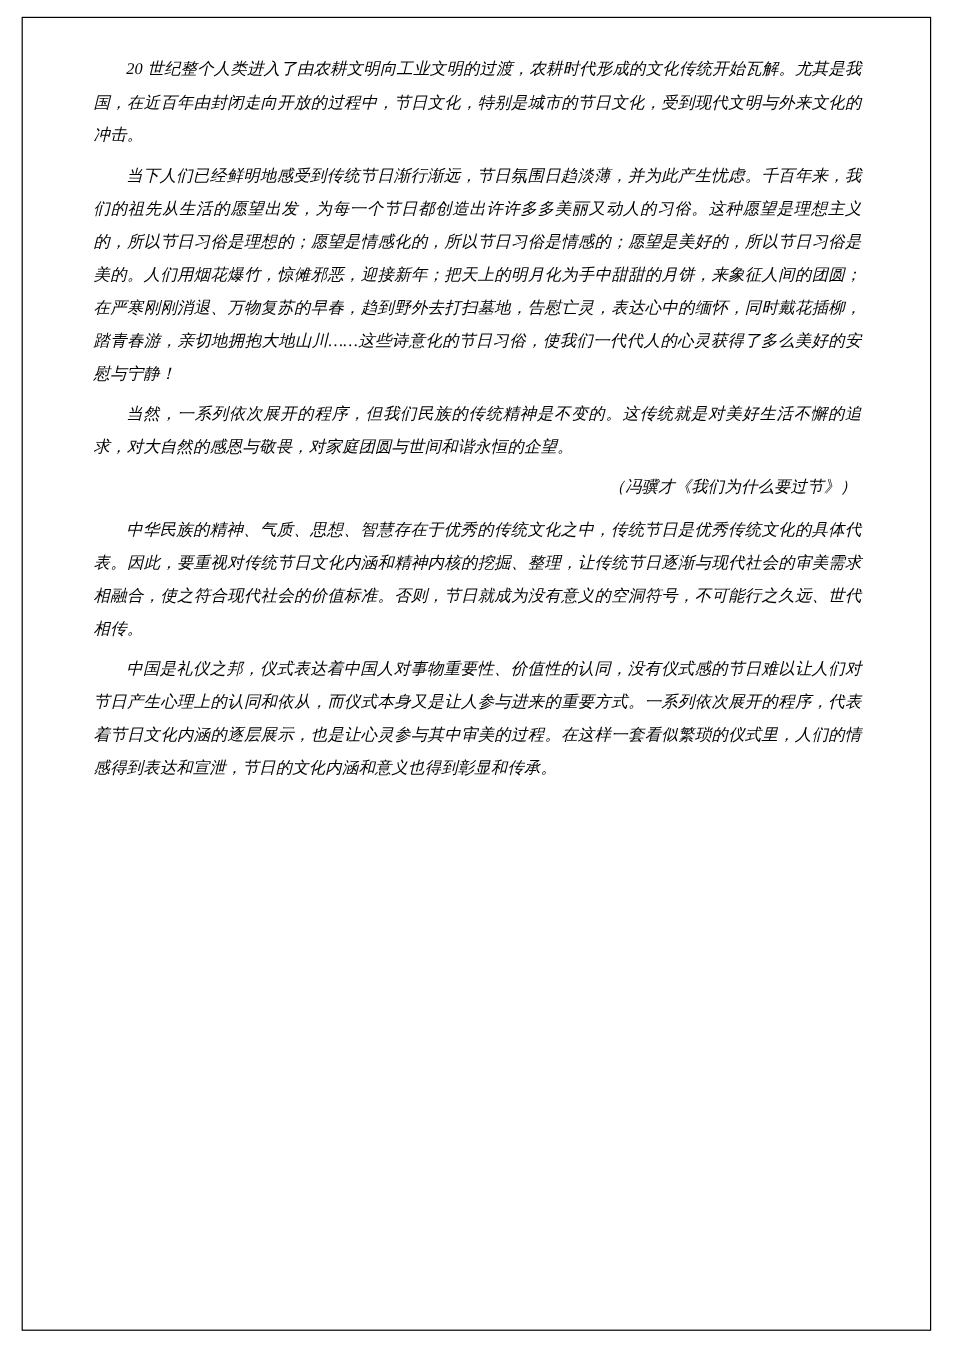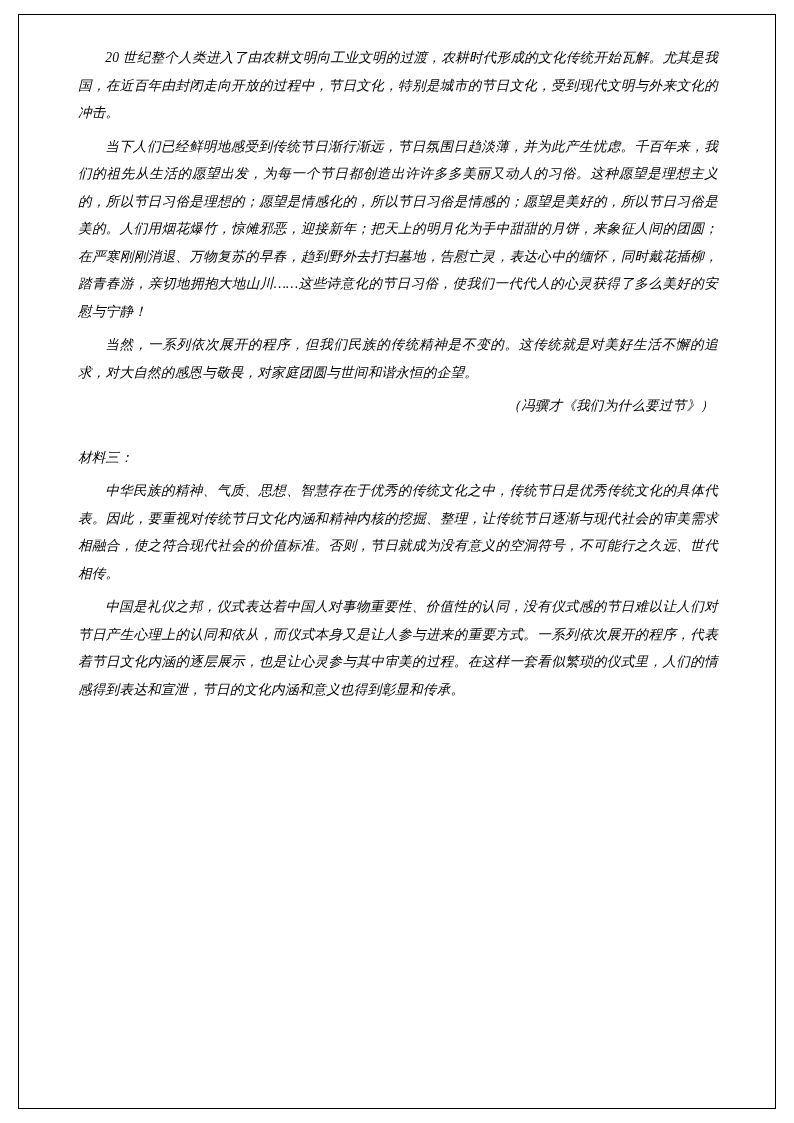--- a/index.html
+++ b/index.html
@@ -51,34 +51,33 @@
   }
   p.indent {
     text-indent: 2em;
   }
   p.noindent {
     text-indent: 0;
   }
   p.source {
     text-align: right;
     margin-top: 2px;
-    margin-bottom: 24px;
+    margin-bottom: 8px;
     padding-right: 4px;
   }
   .label {
     font-style: italic;
   }
 </style>
 </head>
 <body>
 
 <div class="page">
   <div class="page-border"></div>
   <div class="content">
     <p class="indent">20 世纪整个人类进入了由农耕文明向工业文明的过渡，农耕时代形成的文化传统开始瓦解。尤其是我国，在近百年由封闭走向开放的过程中，节日文化，特别是城市的节日文化，受到现代文明与外来文化的冲击。</p>
     <p class="indent">当下人们已经鲜明地感受到传统节日渐行渐远，节日氛围日趋淡薄，并为此产生忧虑。千百年来，我们的祖先从生活的愿望出发，为每一个节日都创造出许许多多美丽又动人的习俗。这种愿望是理想主义的，所以节日习俗是理想的；愿望是情感化的，所以节日习俗是情感的；愿望是美好的，所以节日习俗是美的。人们用烟花爆竹，惊傩邪恶，迎接新年；把天上的明月化为手中甜甜的月饼，来象征人间的团圆；在严寒刚刚消退、万物复苏的早春，趋到野外去打扫墓地，告慰亡灵，表达心中的缅怀，同时戴花插柳，踏青春游，亲切地拥抱大地山川……这些诗意化的节日习俗，使我们一代代人的心灵获得了多么美好的安慰与宁静！</p>
     <p class="indent">当然，一系列依次展开的程序，但我们民族的传统精神是不变的。这传统就是对美好生活不懈的追求，对大自然的感恩与敬畏，对家庭团圆与世间和谐永恒的企望。</p>
     <p class="source">（冯骥才《我们为什么要过节》）</p>
-    <p class="noindent label">材料三：</p>
     <p class="indent">中华民族的精神、气质、思想、智慧存在于优秀的传统文化之中，传统节日是优秀传统文化的具体代表。因此，要重视对传统节日文化内涵和精神内核的挖掘、整理，让传统节日逐渐与现代社会的审美需求相融合，使之符合现代社会的价值标准。否则，节日就成为没有意义的空洞符号，不可能行之久远、世代相传。</p>
     <p class="indent">中国是礼仪之邦，仪式表达着中国人对事物重要性、价值性的认同，没有仪式感的节日难以让人们对节日产生心理上的认同和依从，而仪式本身又是让人参与进来的重要方式。一系列依次展开的程序，代表着节日文化内涵的逐层展示，也是让心灵参与其中审美的过程。在这样一套看似繁琐的仪式里，人们的情感得到表达和宣泄，节日的文化内涵和意义也得到彰显和传承。</p>
   </div>
 </div>
 
 </body></html>

